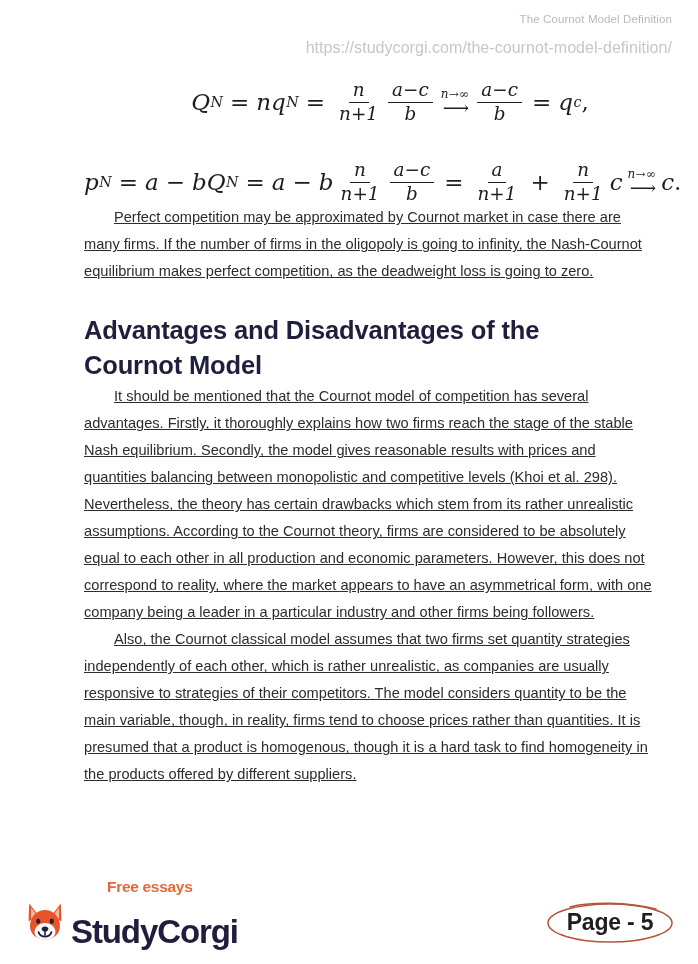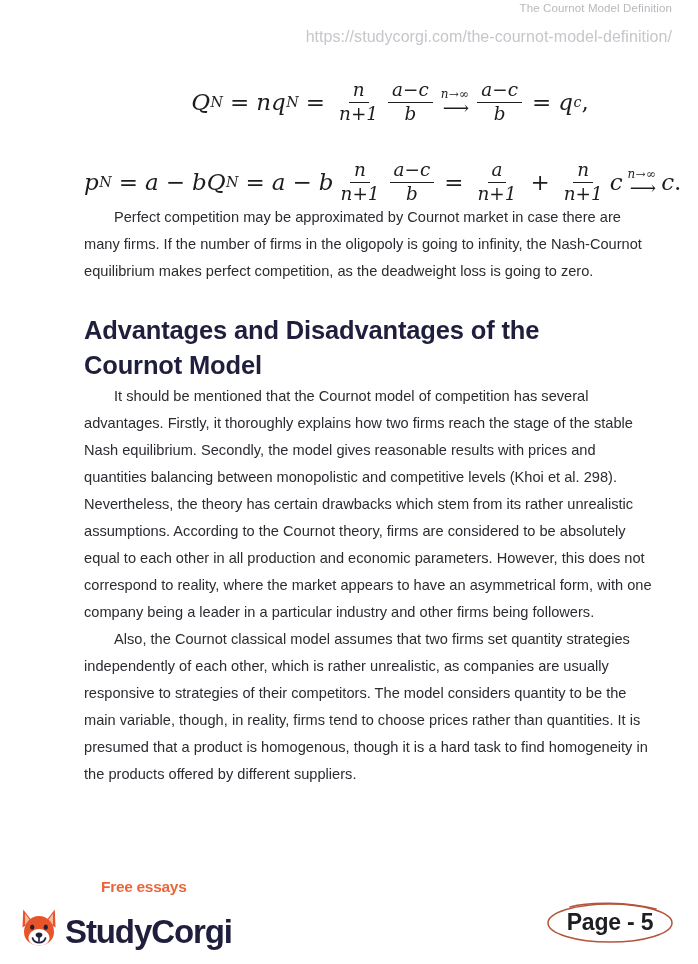--- a/index.html
+++ b/index.html
@@ -14,21 +14,21 @@
     font-family: "Liberation Sans", sans-serif;
     overflow: hidden;
   }
 
   
   .page-header {
     position: absolute;
     top: 0;
     left: 0;
     width: 698px;
-    padding-top: 1px;
+    padding-top: 12px;
     text-align: right;
     box-sizing: border-box;
     padding-right: 26px;
   }
   .header-title {
     font-size: 11.5px;
     color: #b8b8bd;
     line-height: 15px;
     letter-spacing: 0.1px;
   }
@@ -131,20 +131,21 @@
   }
 
   
   p.body-text {
     font-size: 14.6px;
     line-height: 27px;
     color: #2b2b31;
     margin: 0;
     text-indent: 30px;
     letter-spacing: 0.01px;
+    text-decoration: underline;
   }
   .para-1 { margin-top: 46px; }
   .para-2 { margin-top: 19px; }
   .para-3 { margin-top: 26px; }
 
   
   h2.section-heading {
     font-size: 25.5px;
     font-weight: bold;
     color: #1f1f3d;
@@ -157,24 +158,24 @@
   
   .page-footer {
     position: absolute;
     left: 0;
     bottom: 0;
     width: 698px;
     height: 86px;
   }
   .logo {
     position: absolute;
-    left: 20px;
+    left: 26px;
     bottom: 16px;
     display: flex;
-    align-items: flex-end;
+    align-items: center;
   }
   .logo-mark {
     width: 38px;
     height: 40px;
     margin-right: 7px;
     margin-bottom: 1px;
   }
   .logo-text-wrap {
     position: relative;
     display: block;

